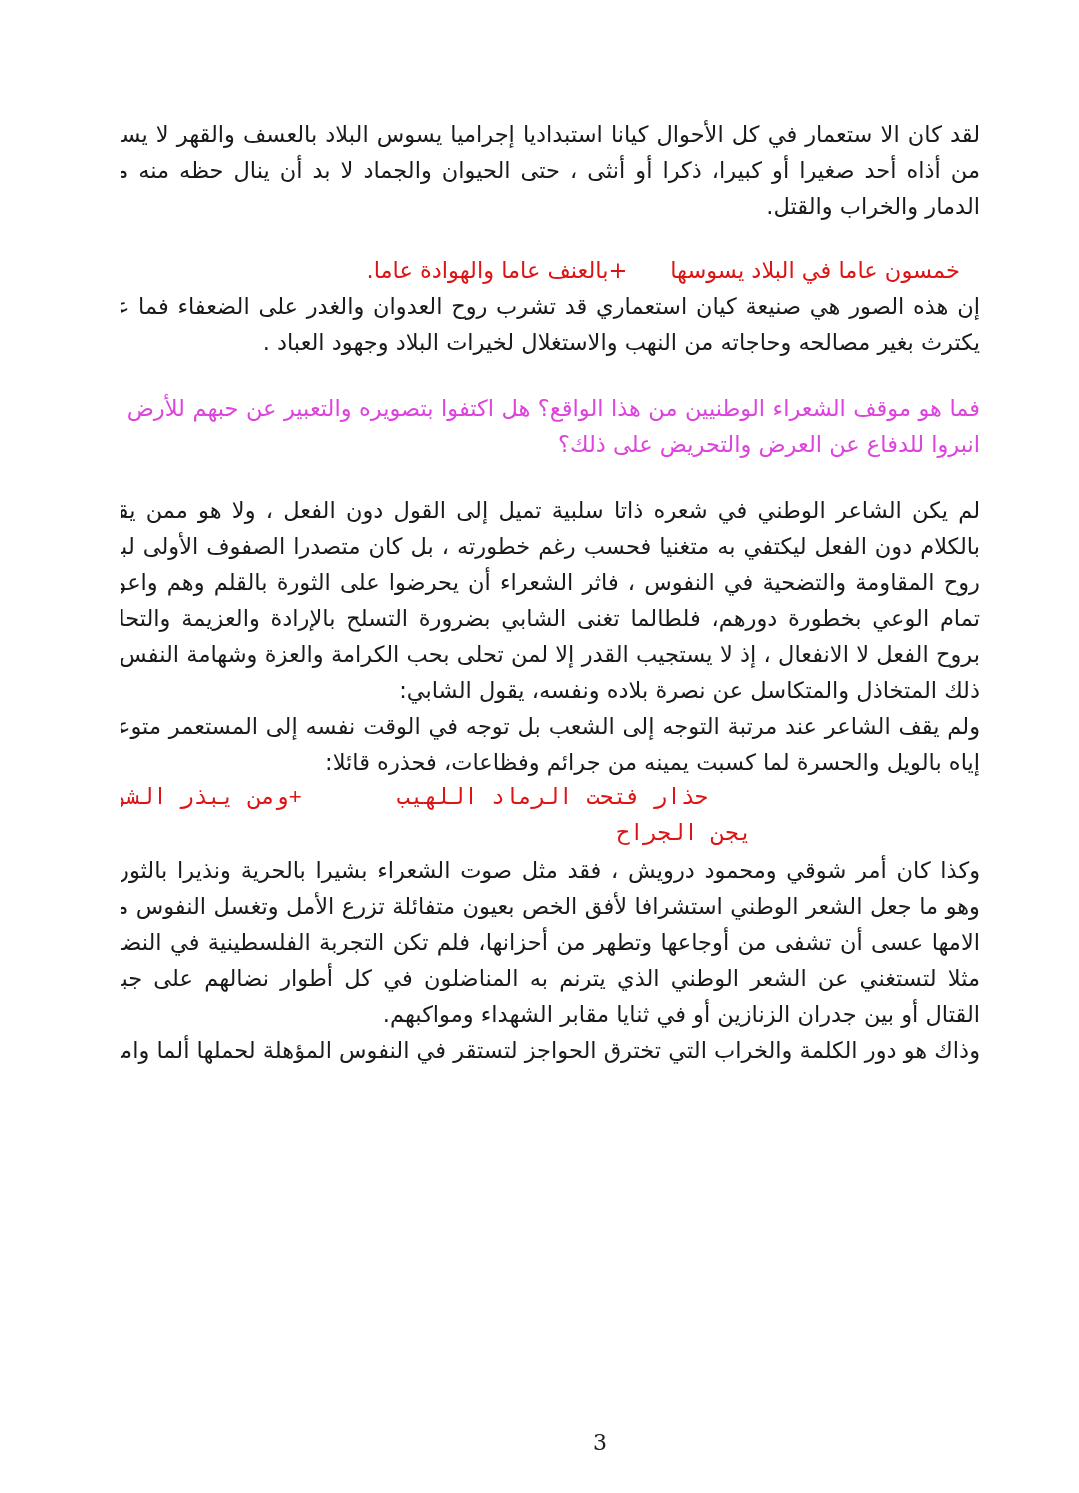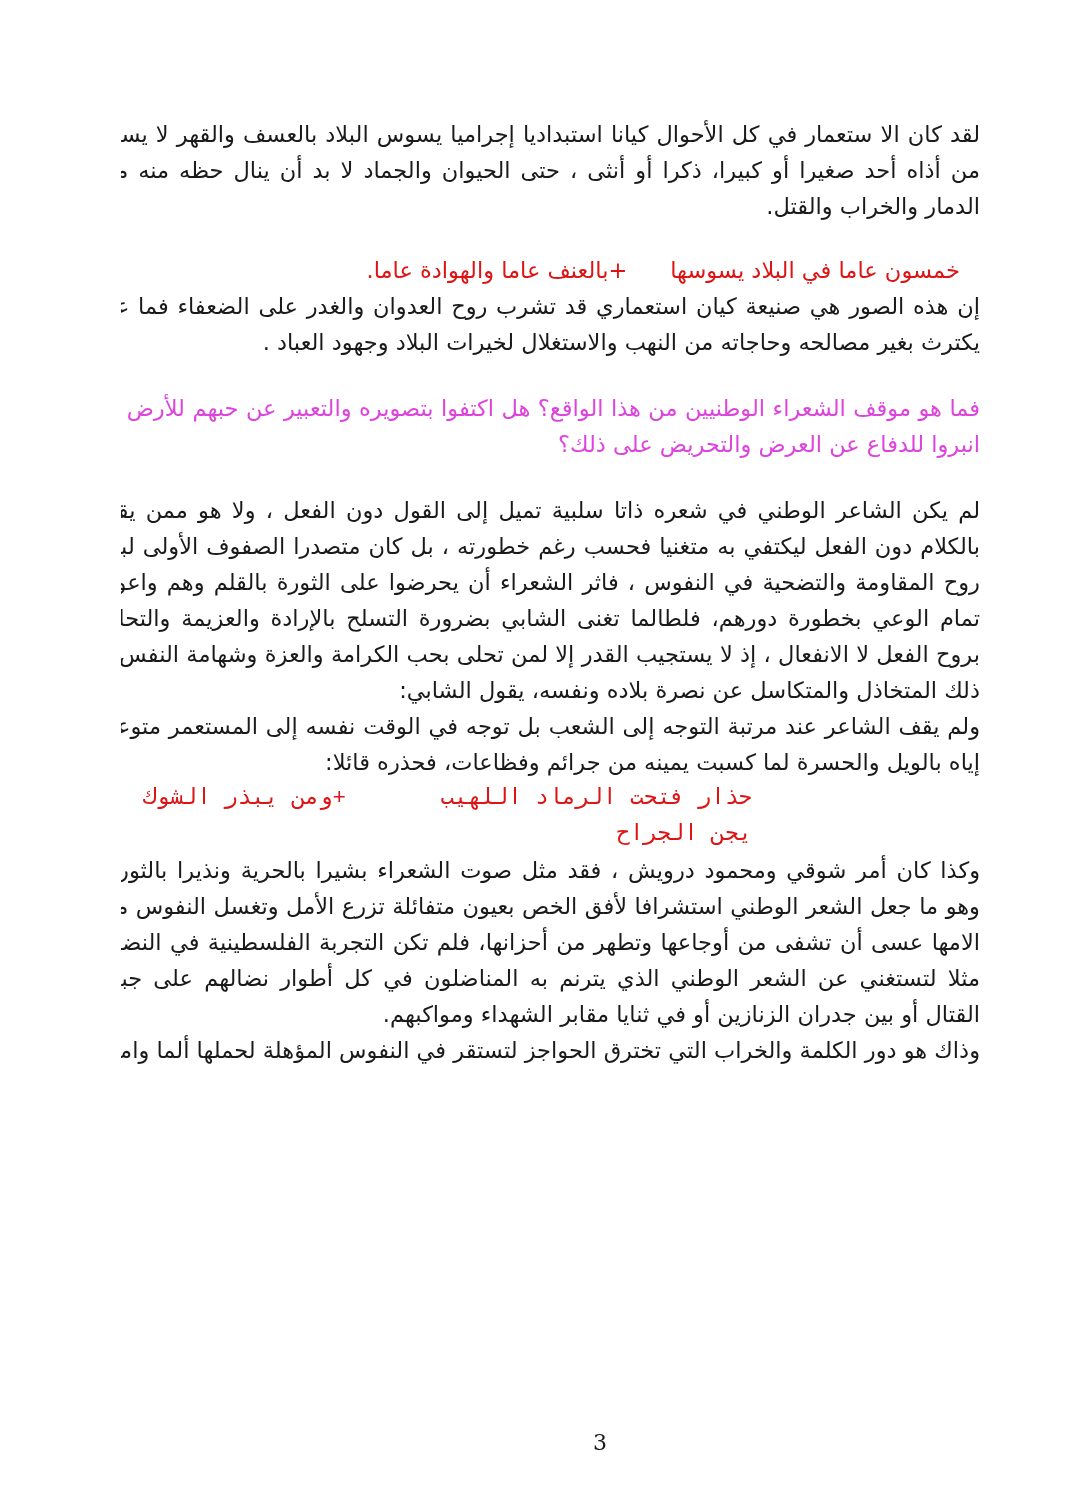--- a/index.html
+++ b/index.html
@@ -26,21 +26,21 @@
     line-height: 36px;
     color: var(--body-text, #1a1a1a);
     text-align: justify;
     text-align-last: right;
   }
   .para {
     margin: 0;
   }
   .verse {
     color: var(--verse-red, #dd1414);
-    text-align: right;
+    text-align: left;
     text-align-last: right;
     white-space: pre-wrap;
   }
   .verse.shawqi   { margin-right: 20px; }
   .verse.shabbi-1 { margin-right: 248px; }
   .verse.shabbi-2 { margin-right: 228px; font-family: Liberation Mono, monospace; }
   .question {
     color: var(--question-magenta, #dd44dd);
     margin: 30px 0;
   }

